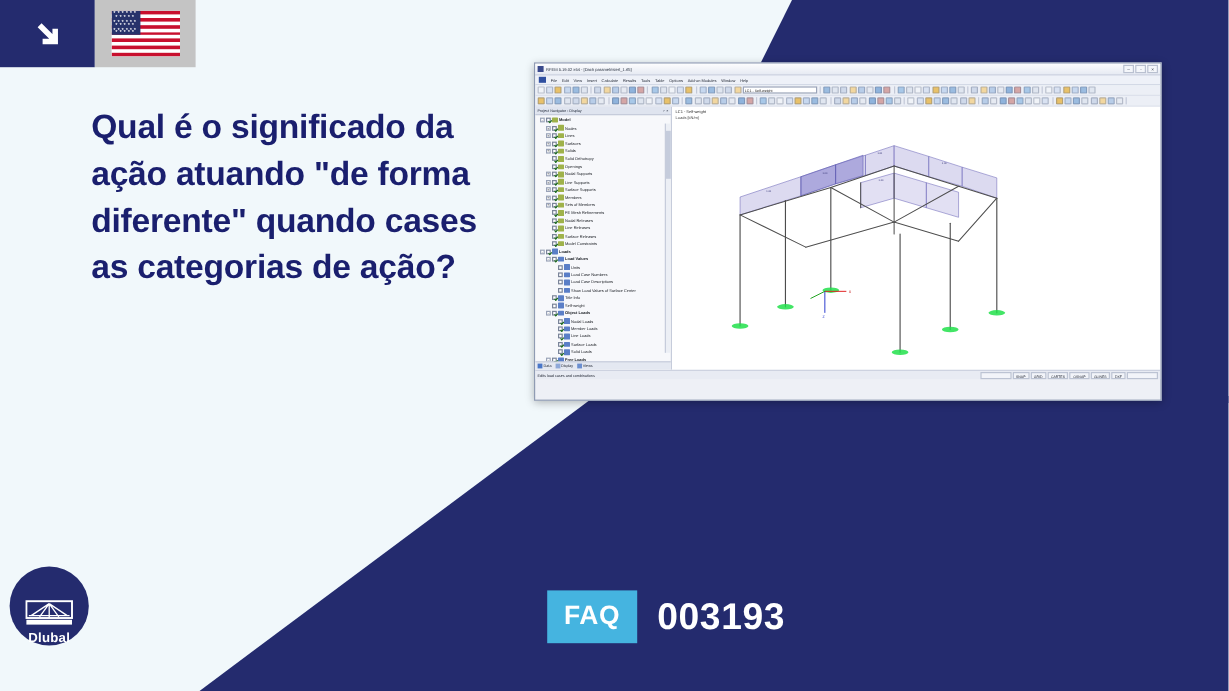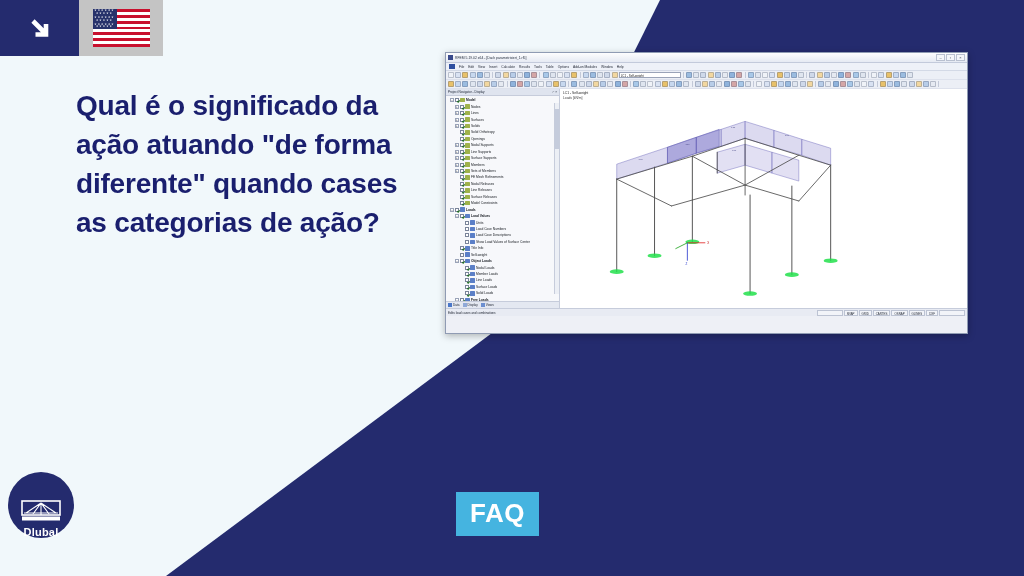--- a/index.html
+++ b/index.html
@@ -75,21 +75,21 @@
   #logo-mark svg { display:block; }
   #logo-text { color:#fff; font-size:11px; font-weight:bold; letter-spacing:0.2px; }
 
   
   #faq-row {
     position:absolute; left:456px; top:492px; height:44px;
     display:flex; align-items:center; z-index:6;
   }
   #faq-tag {
     background:#45b4e0; color:#ffffff;
-    font-size:26px; font-weight:bold; letter-spacing:0.5px;
+    font-size:22px; font-weight:bold; letter-spacing:0.5px;
     padding:3px 14px 5px 14px;
     line-height:36px;
   }
   #faq-num {
     color:#ffffff; font-size:31px; font-weight:bold;
     margin-left:17px; letter-spacing:0.5px;
   }
 
   
   #app-window {
@@ -232,20 +232,21 @@
       <rect x="1" y="1" width="38" height="14" fill="none" stroke="#ffffff" stroke-width="1.6"></rect>
       <path d="M20 3 L20 15 M20 3 L5 13 M20 3 L35 13 M20 3 L12 14 M20 3 L28 14 M3 13 L37 13" stroke="#ffffff" stroke-width="1.1" fill="none"></path>
       <rect x="1" y="16.5" width="38" height="4" fill="#ffffff"></rect>
     </svg>
   </div>
   <div id="logo-text">Dlubal</div>
 </div>
 
 <div id="faq-row">
   <div id="faq-tag">FAQ</div>
+  <div id="faq-num">003193</div>
 </div>
 
 <div id="app-window">
 
   <div id="titlebar">
     <div id="title-icon"></div>
     <div id="title-text">RFEM 5.19.02 x64 - [Dach parametrisiert_1.rf5]</div>
     <div class="winbtn">–</div>
     <div class="winbtn">▫</div>
     <div class="winbtn">×</div>

